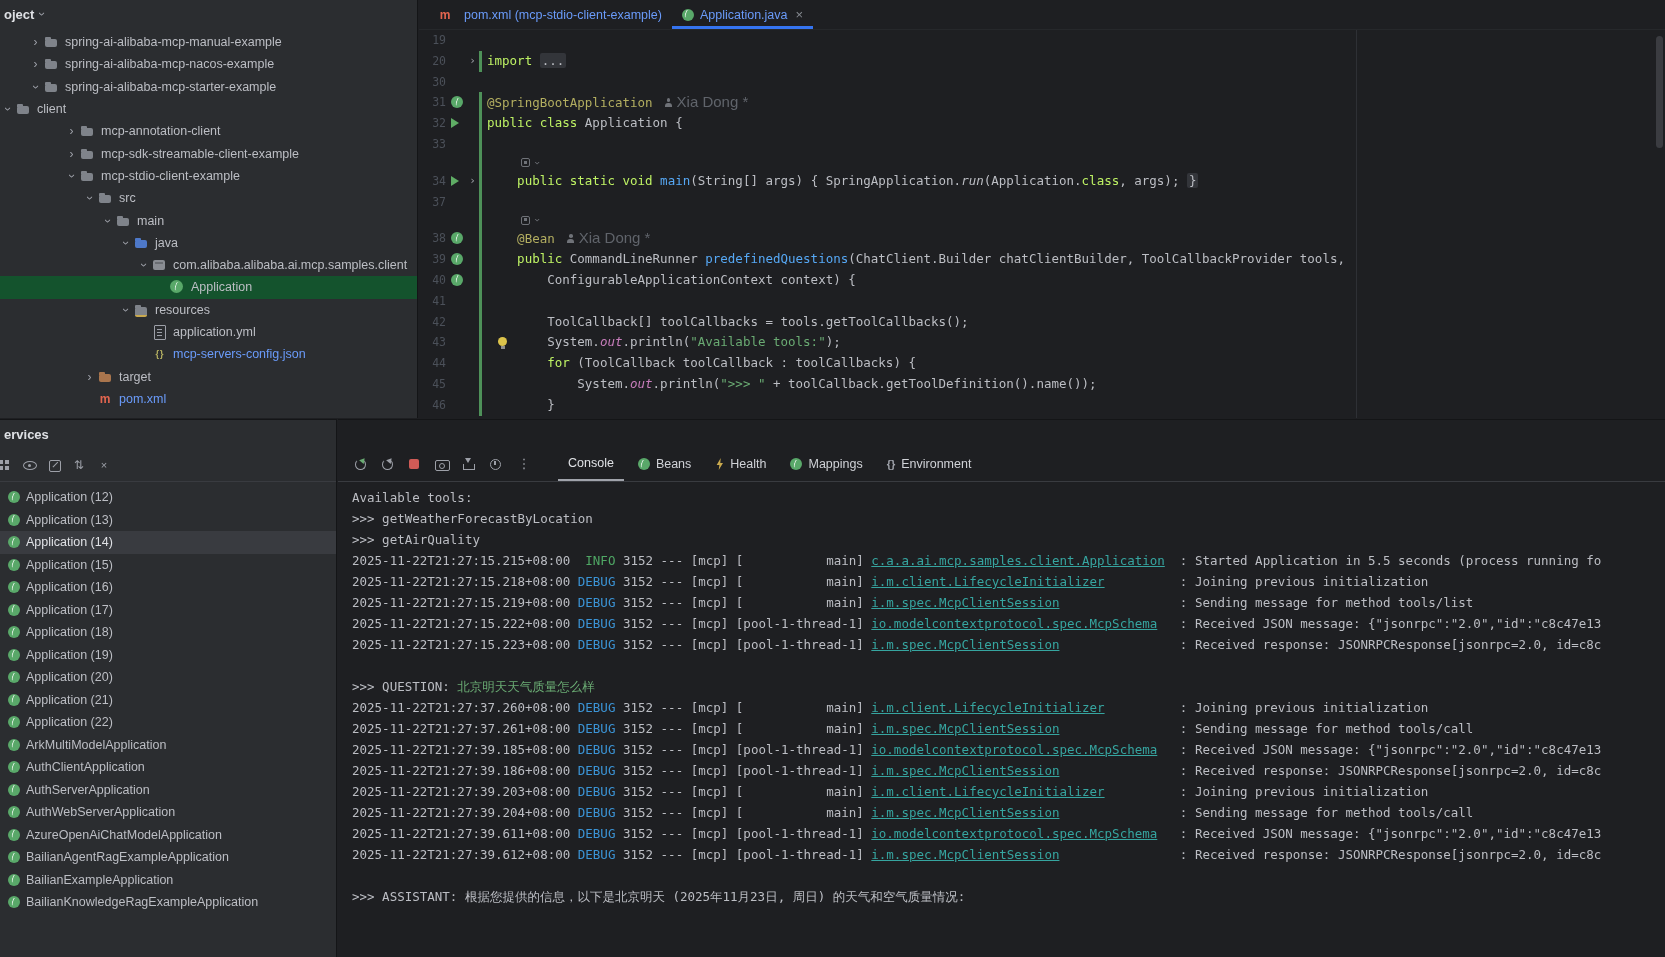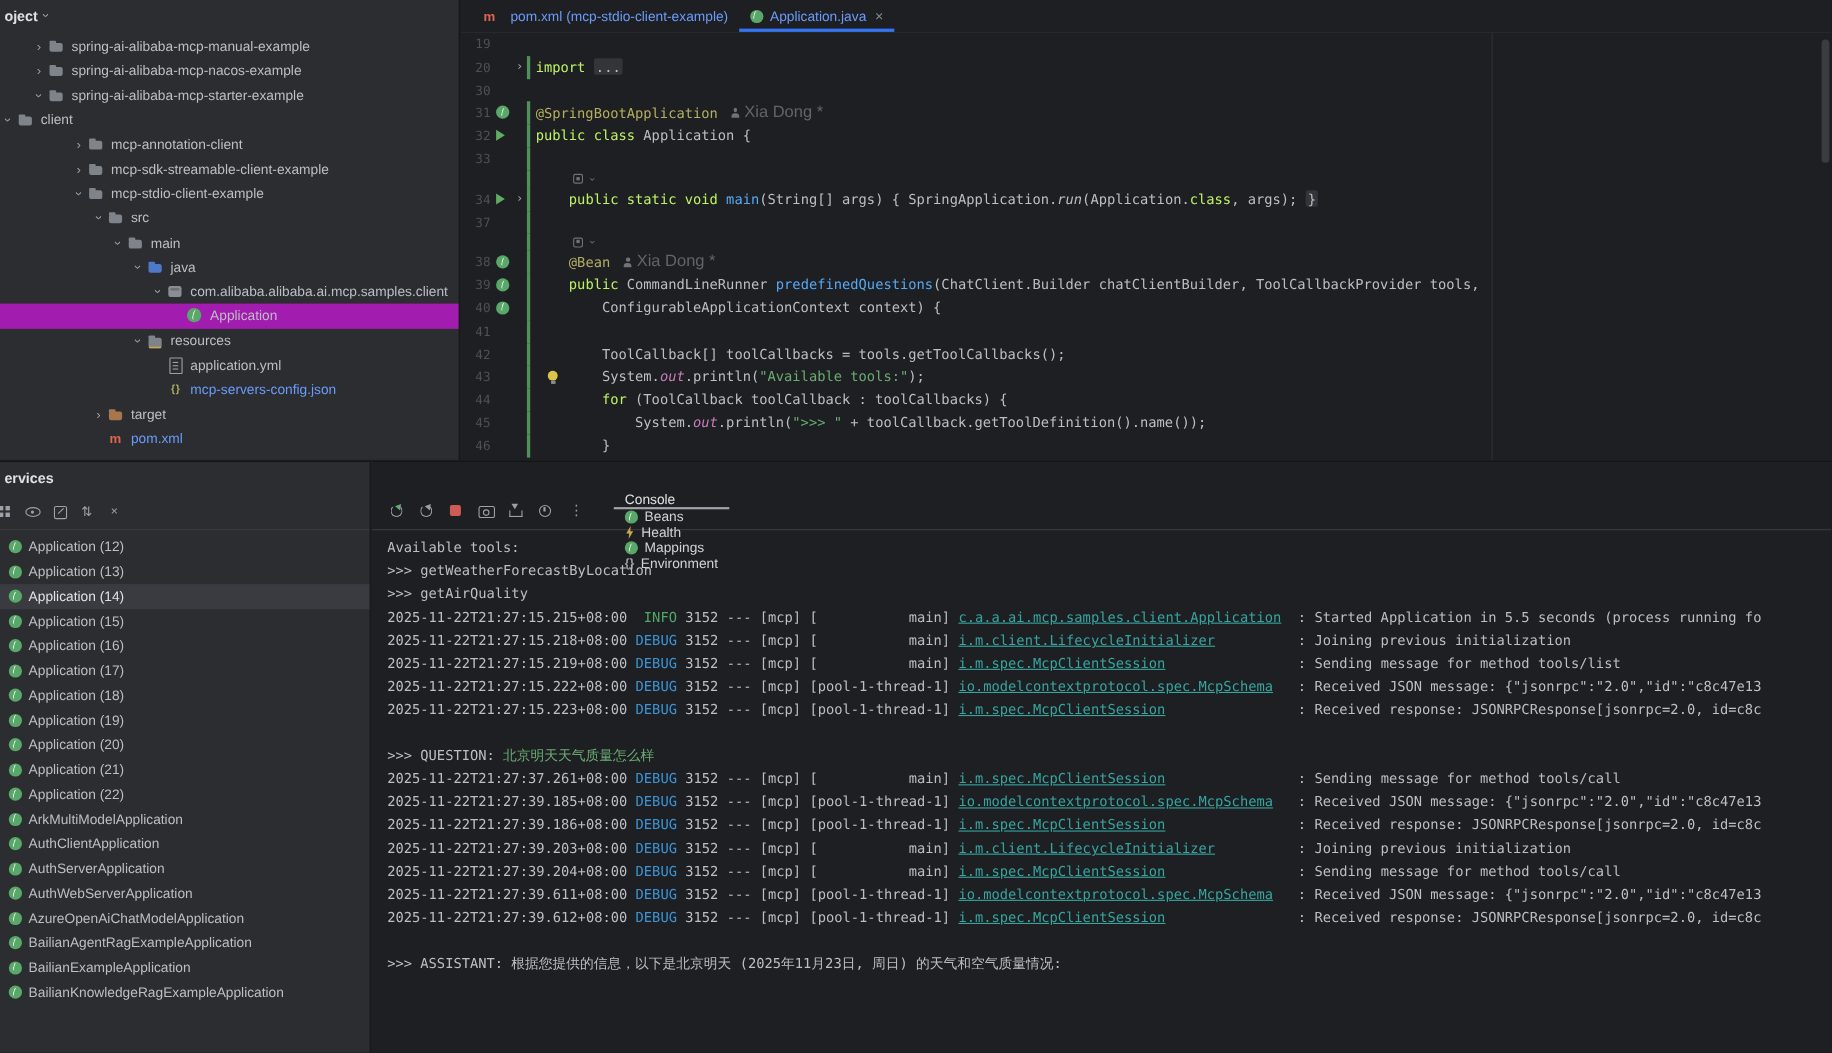--- a/index.html
+++ b/index.html
@@ -15,21 +15,21 @@
   .editor-panel  { position:absolute; left:419px; top:0; width:1246px; height:418px; background:#1e1f22; overflow:hidden; }
   .services-panel{ position:absolute; left:0; top:419px; width:337px; height:538px; background:#2b2d30; border-top:1px solid #141517; border-right:1px solid #141517; overflow:hidden; }
   .console-panel { position:absolute; left:338px; top:419px; width:1327px; height:538px; background:#1e1f22; border-top:1px solid #141517; overflow:hidden; }
 
   .panel-header { height:28px; display:flex; align-items:center; padding-left:4px; font-size:13px; font-weight:600; color:#dfe1e5; }
   .hdr-chev { display:inline-block; transform:rotate(90deg); color:#9da0a8; font-size:12px; margin-left:6px; font-weight:400; }
 
   
   .tree { padding-top:3px; }
   .tree-row { height:22.3px; display:flex; align-items:center; font-size:12.5px; white-space:nowrap; color:#bcbec4; }
-  .tree-row.selected { background:#a21caf; }
+  .tree-row.selected { background:#14532d; }
   .chev { width:15px; flex:none; text-align:center; color:#9da0a8; font-size:12px; }
   .chev span { display:inline-block; }
   .chev.down span { transform:rotate(90deg); }
   .tlabel { margin-left:1px; }
   .tlabel.modified { color:#6a9bfa; }
 
   .ticon { display:inline-block; width:16px; height:16px; margin-right:5px; position:relative; flex:none; text-align:center; line-height:16px; }
   .fldr::after  { content:""; position:absolute; left:2px; top:3px;  width:6px;  height:3px; border-radius:1px 1px 0 0; background:var(--fc,#7f838a); }
   .fldr::before { content:""; position:absolute; left:2px; top:5px;  width:12px; height:8px; border-radius:2px; background:var(--fc,#7f838a); }
   .i-folder, .i-module { --fc:#7f838a; }
@@ -117,21 +117,21 @@
   .ci-rerun::after  { content:""; position:absolute; right:1px; top:-1px; width:0; height:0; border:3.5px solid transparent; border-bottom:5px solid #6aab73; transform:rotate(40deg); }
   .ci-rerun.g2::after { border-bottom-color:#9da0a8; }
   .ci-stop::before { content:""; position:absolute; inset:3px; background:#cf5b56; border-radius:2px; }
   .ci-camera::before { content:""; position:absolute; left:1.5px; top:4px; width:13px; height:9px; border:1.4px solid #9da0a8; border-radius:2px; }
   .ci-camera::after  { content:""; position:absolute; left:6px; top:7px; width:4px; height:4px; border:1.4px solid #9da0a8; border-radius:50%; }
   .ci-open::before { content:""; position:absolute; left:3px; bottom:2.5px; width:10px; height:5px; border:1.4px solid #9da0a8; border-top:none; }
   .ci-open::after  { content:""; position:absolute; left:4.5px; top:2px; width:0; height:0; border:3.5px solid transparent; border-top:5px solid #9da0a8; }
   .ci-timer::before { content:""; position:absolute; inset:2.5px; border:1.5px solid #9da0a8; border-radius:50%; }
   .ci-timer::after  { content:""; position:absolute; left:7.3px; top:5px; width:1.5px; height:4px; background:#9da0a8; }
   .ci-more { font-size:13px; margin:0 8px 0 2px; }
-  .con-tabs { display:flex; align-items:stretch; height:34px; margin-left:16px;flex-direction:column; }
+  .con-tabs { display:flex; align-items:stretch; height:34px; margin-left:16px; }
   .ct { display:inline-flex; align-items:center; gap:6px; height:34px; padding:0 10px; margin:0 2px; font-size:12.5px; color:#d0d2d7; white-space:nowrap; }
   .ct.active { border-bottom:2px solid #a0a3ab; color:#dfe1e5; }
   .con-output { padding:5px 0 0 14px; }
   .con-line { height:21px; line-height:21px; font-family:"DejaVu Sans Mono", monospace; font-size:12.5px; white-space:pre; overflow:hidden; }
   .c-p { color:#bcbec4;text-align:right; }
   .c-info { color:#4fa865; }
   .c-debug { color:#3b94d6; }
   .c-log { color:#36a5a0; text-decoration:underline; }
   .c-cn { color:#6aab73; }
 </style>
@@ -397,20 +397,21 @@
       <div class="con-line"><span class="c-p">Available tools:</span></div>
       <div class="con-line"><span class="c-p">&gt;&gt;&gt; getWeatherForecastByLocation</span></div>
       <div class="con-line"><span class="c-p">&gt;&gt;&gt; getAirQuality</span></div>
       <div class="con-line"><span class="c-p">2025-11-22T21:27:15.215+08:00 </span><span class="c-info"> INFO</span><span class="c-p"> 3152 --- [mcp] [           main] </span><span class="c-log">c.a.a.ai.mcp.samples.client.Application</span><span class="c-p">  : Started Application in 5.5 seconds (process running fo</span></div>
       <div class="con-line"><span class="c-p">2025-11-22T21:27:15.218+08:00 </span><span class="c-debug">DEBUG</span><span class="c-p"> 3152 --- [mcp] [           main] </span><span class="c-log">i.m.client.LifecycleInitializer</span><span class="c-p">          : Joining previous initialization</span></div>
       <div class="con-line"><span class="c-p">2025-11-22T21:27:15.219+08:00 </span><span class="c-debug">DEBUG</span><span class="c-p"> 3152 --- [mcp] [           main] </span><span class="c-log">i.m.spec.McpClientSession</span><span class="c-p">                : Sending message for method tools/list</span></div>
       <div class="con-line"><span class="c-p">2025-11-22T21:27:15.222+08:00 </span><span class="c-debug">DEBUG</span><span class="c-p"> 3152 --- [mcp] [pool-1-thread-1] </span><span class="c-log">io.modelcontextprotocol.spec.McpSchema</span><span class="c-p">   : Received JSON message: {"jsonrpc":"2.0","id":"c8c47e13</span></div>
       <div class="con-line"><span class="c-p">2025-11-22T21:27:15.223+08:00 </span><span class="c-debug">DEBUG</span><span class="c-p"> 3152 --- [mcp] [pool-1-thread-1] </span><span class="c-log">i.m.spec.McpClientSession</span><span class="c-p">                : Received response: JSONRPCResponse[jsonrpc=2.0, id=c8c</span></div>
       <div class="con-line">&nbsp;</div>
       <div class="con-line"><span class="c-p">&gt;&gt;&gt; QUESTION: </span><span class="c-cn">北京明天天气质量怎么样</span></div>
+      <div class="con-line"><span class="c-p">2025-11-22T21:27:37.260+08:00 </span><span class="c-debug">DEBUG</span><span class="c-p"> 3152 --- [mcp] [           main] </span><span class="c-log">i.m.client.LifecycleInitializer</span><span class="c-p">          : Joining previous initialization</span></div>
       <div class="con-line"><span class="c-p">2025-11-22T21:27:37.261+08:00 </span><span class="c-debug">DEBUG</span><span class="c-p"> 3152 --- [mcp] [           main] </span><span class="c-log">i.m.spec.McpClientSession</span><span class="c-p">                : Sending message for method tools/call</span></div>
       <div class="con-line"><span class="c-p">2025-11-22T21:27:39.185+08:00 </span><span class="c-debug">DEBUG</span><span class="c-p"> 3152 --- [mcp] [pool-1-thread-1] </span><span class="c-log">io.modelcontextprotocol.spec.McpSchema</span><span class="c-p">   : Received JSON message: {"jsonrpc":"2.0","id":"c8c47e13</span></div>
       <div class="con-line"><span class="c-p">2025-11-22T21:27:39.186+08:00 </span><span class="c-debug">DEBUG</span><span class="c-p"> 3152 --- [mcp] [pool-1-thread-1] </span><span class="c-log">i.m.spec.McpClientSession</span><span class="c-p">                : Received response: JSONRPCResponse[jsonrpc=2.0, id=c8c</span></div>
       <div class="con-line"><span class="c-p">2025-11-22T21:27:39.203+08:00 </span><span class="c-debug">DEBUG</span><span class="c-p"> 3152 --- [mcp] [           main] </span><span class="c-log">i.m.client.LifecycleInitializer</span><span class="c-p">          : Joining previous initialization</span></div>
       <div class="con-line"><span class="c-p">2025-11-22T21:27:39.204+08:00 </span><span class="c-debug">DEBUG</span><span class="c-p"> 3152 --- [mcp] [           main] </span><span class="c-log">i.m.spec.McpClientSession</span><span class="c-p">                : Sending message for method tools/call</span></div>
       <div class="con-line"><span class="c-p">2025-11-22T21:27:39.611+08:00 </span><span class="c-debug">DEBUG</span><span class="c-p"> 3152 --- [mcp] [pool-1-thread-1] </span><span class="c-log">io.modelcontextprotocol.spec.McpSchema</span><span class="c-p">   : Received JSON message: {"jsonrpc":"2.0","id":"c8c47e13</span></div>
       <div class="con-line"><span class="c-p">2025-11-22T21:27:39.612+08:00 </span><span class="c-debug">DEBUG</span><span class="c-p"> 3152 --- [mcp] [pool-1-thread-1] </span><span class="c-log">i.m.spec.McpClientSession</span><span class="c-p">                : Received response: JSONRPCResponse[jsonrpc=2.0, id=c8c</span></div>
       <div class="con-line">&nbsp;</div>
       <div class="con-line"><span class="c-p">&gt;&gt;&gt; ASSISTANT: 根据您提供的信息，以下是北京明天 (2025年11月23日, 周日) 的天气和空气质量情况:</span></div>
     </div>

